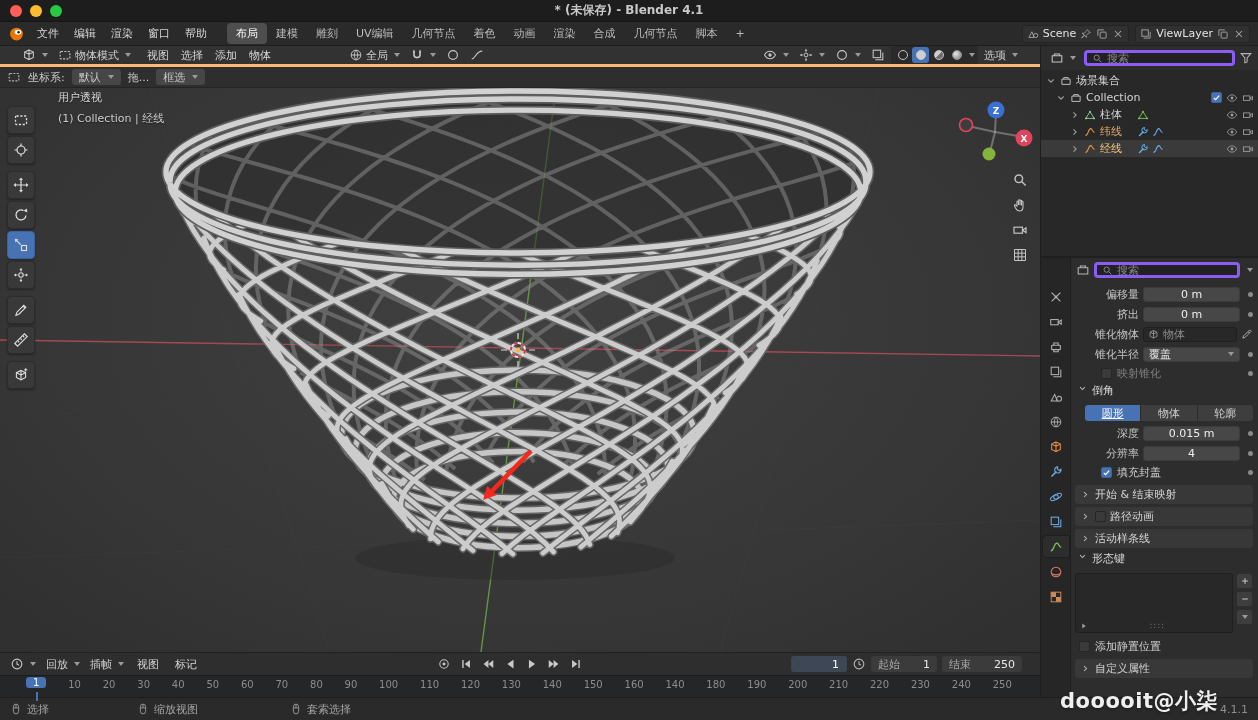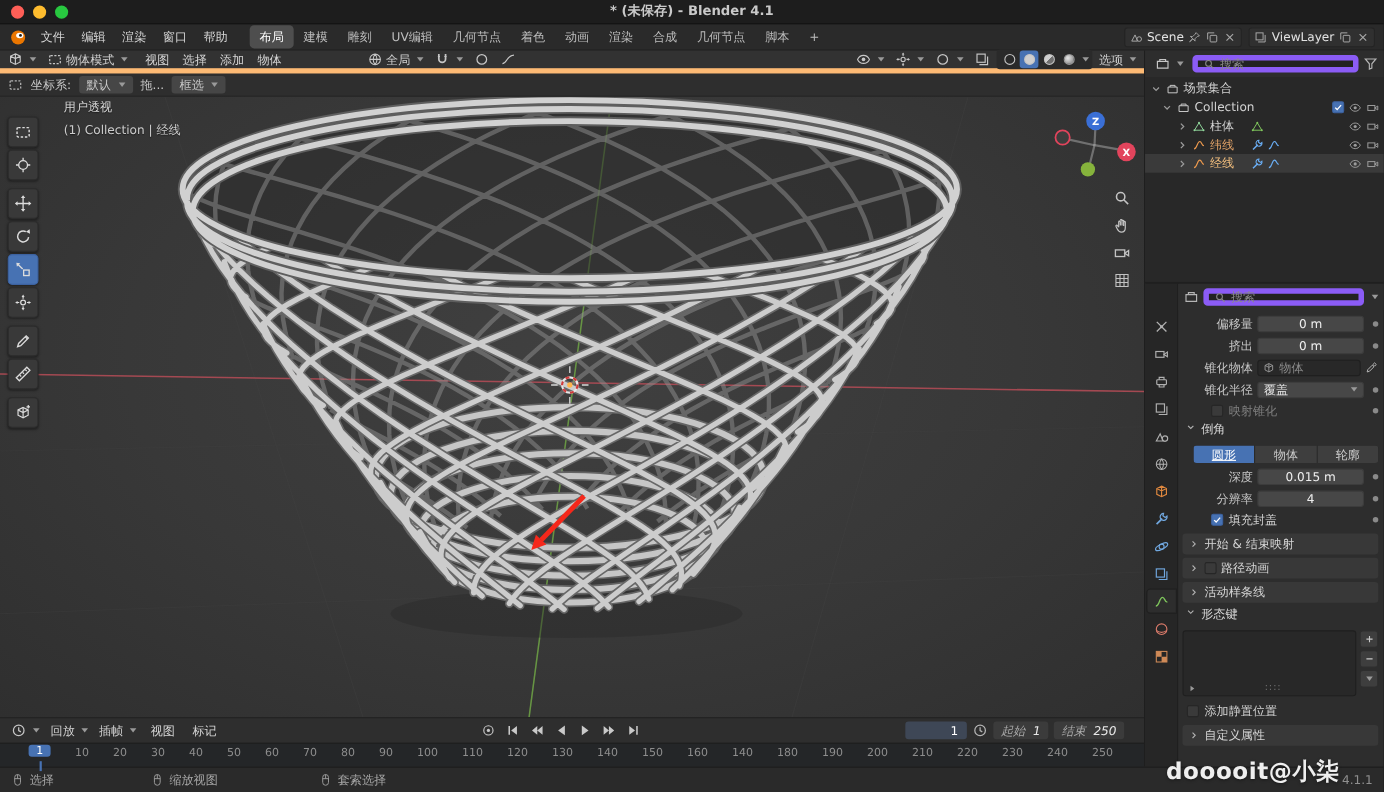--- a/index.html
+++ b/index.html
@@ -22,21 +22,21 @@
   .ws-tab{padding:3px 9px;border-radius:4px;color:#bdbdbd;white-space:nowrap;}
   .ws-tab.active{background:#4e4e4e;color:#fff;}
   .topbar-right{margin-left:auto;display:flex;align-items:center;gap:6px;}
   .sel-chip{display:flex;align-items:center;gap:4px;padding:1px 4px;border-radius:3px;background:#303030;border:1px solid #242424;height:18px;}
   .sel-chip .name{color:#e2e2e2;}
   .mini-ic{width:12px;height:12px;color:#a8a8a8;}
   
   .main{flex:1;display:flex;min-height:0;}
   .vp-col{flex:1;display:flex;flex-direction:column;min-width:0;}
   
-  .vp-header{height:21px;background:#323232;border-bottom:5px solid #fdba74;display:flex;align-items:center;padding:0 3px;gap:2px;flex:0 0 auto;}
+  .vp-header{height:21px;background:#323232;border-bottom:3px solid #fdba74;display:flex;align-items:center;padding:0 18px;gap:2px;flex:0 0 auto;}
   .ib{display:inline-flex;align-items:center;gap:3px;padding:0 4px;height:18px;border-radius:3px;color:#cfcfcf;}
   .ib .i{color:#c6c6c6;}
   .vp-menus{display:flex;margin-left:4px;}
   .vp-menus .menu-item{padding:2px 6px;}
   .mid-gap{margin-left:66px;}
   .vph-right{margin-left:auto;display:flex;align-items:center;gap:2px;}
   .shade-group{display:flex;align-items:center;gap:1px;background:#2a2a2a;border-radius:3px;padding:1px 3px;}
   .shade-btn{display:flex;align-items:center;justify-content:center;width:17px;height:16px;border-radius:3px;}
   .shade-btn.active{background:#4772b3;}
   .shade{width:10px;height:10px;border-radius:50%;border:1.2px solid #c4c4c4;}
@@ -68,33 +68,33 @@
   .toolbtn .i{width:16px;height:16px;color:#dcdcdc;}
   .toolbtn.active{background:#4772b3;border-color:#3c62a0;}
   .tgap{margin-top:5px;}
   
   .timeline-hdr{height:23px;background:#2e2e2e;border-top:1px solid #222;display:flex;align-items:center;padding:0 6px;flex:0 0 auto;position:relative;}
   .tl-menus{display:flex;align-items:center;gap:2px;}
   .transport{position:absolute;left:49%;transform:translateX(-50%);display:flex;align-items:center;gap:2px;}
   .tbtn{width:20px;height:17px;display:flex;align-items:center;justify-content:center;border-radius:3px;color:#c9c9c9;}
   .tl-fields{margin-left:auto;display:flex;align-items:center;gap:5px;padding-right:12px;}
   .frame-field{width:56px;height:16px;background:#3e4756;border-radius:3px;color:#fff;display:flex;align-items:center;justify-content:flex-end;padding:0 8px;}
-  .range-chip{height:16px;background:#3b3b3b;border-radius:3px;display:flex;align-items:center;gap:7px;padding:0 7px;font-style:italic;}
+  .range-chip{height:16px;background:#3b3b3b;border-radius:3px;display:flex;align-items:center;gap:23px;padding:0 7px;}
   .range-chip .lab{color:#a9a9a9;}
   .range-chip .val{color:#e8e8e8;}
   .ruler{height:22px;background:#242628;border-top:1px solid #1b1b1b;flex:0 0 auto;display:flex;}
   .ticks{flex:1;display:flex;justify-content:space-between;align-items:flex-start;padding:3px 28px 0 26px;color:#8d8d8d;font-size:10px;}
   .tick{position:relative;}
   .tick.current{background:#4772b3;color:#fff;border-radius:3px;padding:0 7px;margin-top:-2px;}
   .tick.current::after{content:'';position:absolute;left:50%;top:15px;width:2px;height:9px;background:#4772b3;}
   
   .right-col{width:218px;flex:0 0 auto;display:flex;flex-direction:column;border-left:1px solid #1e1e1e;background:#2d2d2d;}
   .outliner{height:212px;flex:0 0 auto;display:flex;flex-direction:column;border-bottom:2px solid #1f1f1f;}
   .panel-hdr{height:24px;display:flex;align-items:center;gap:4px;padding:0 5px;background:#2d2d2d;flex:0 0 auto;}
-  .search-pill{flex:1;display:flex;align-items:center;gap:4px;background:#222;border:5px solid #8b5cf6;border-radius:4px;height:16px;padding:0 5px;color:#8a8a8a;}
+  .search-pill{flex:1;display:flex;align-items:center;gap:4px;background:#222;border:3px solid #8b5cf6;border-radius:4px;height:16px;padding:0 5px;color:#8a8a8a;}
   .search-pill .i{width:11px;height:11px;color:#8a8a8a;}
   .out-body{flex:1;background:#282828;padding-top:2px;}
   .out-row{display:flex;align-items:center;height:17px;padding:0 4px;gap:3px;}
   .out-row .i{width:12px;height:12px;}
   .out-name{margin-left:1px;}
   .row-data{display:flex;align-items:center;gap:3px;margin-left:12px;}
   .row-vis{margin-left:auto;display:flex;align-items:center;gap:4px;color:#9c9c9c;}
   .row-vis .i{width:12px;height:12px;}
   .indent1{padding-left:14px;}.indent2{padding-left:28px;}
   .cb{width:11px;height:11px;border-radius:2px;background:#3a3a3a;border:1px solid #262626;display:flex;align-items:center;justify-content:center;flex:0 0 auto;}

